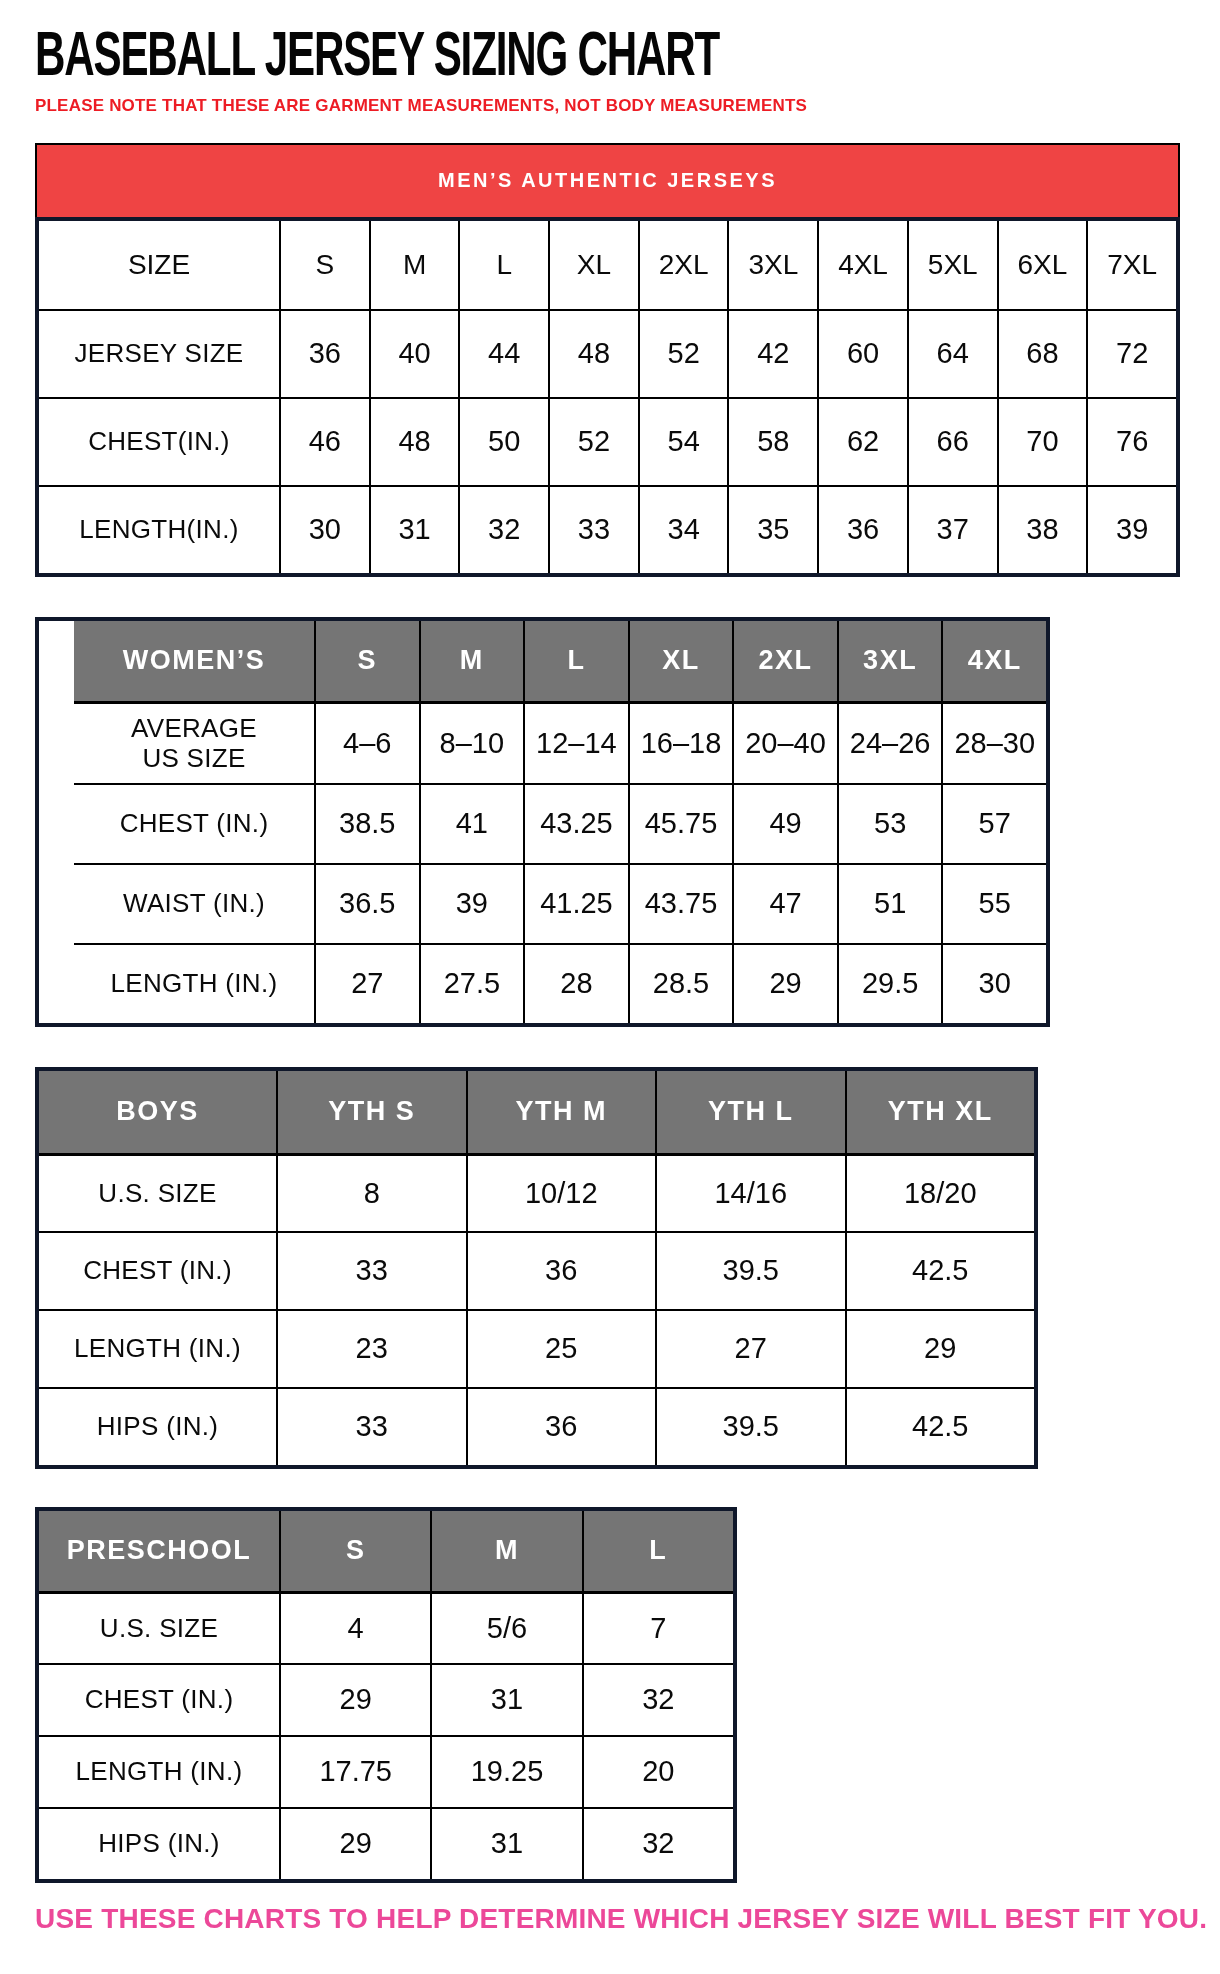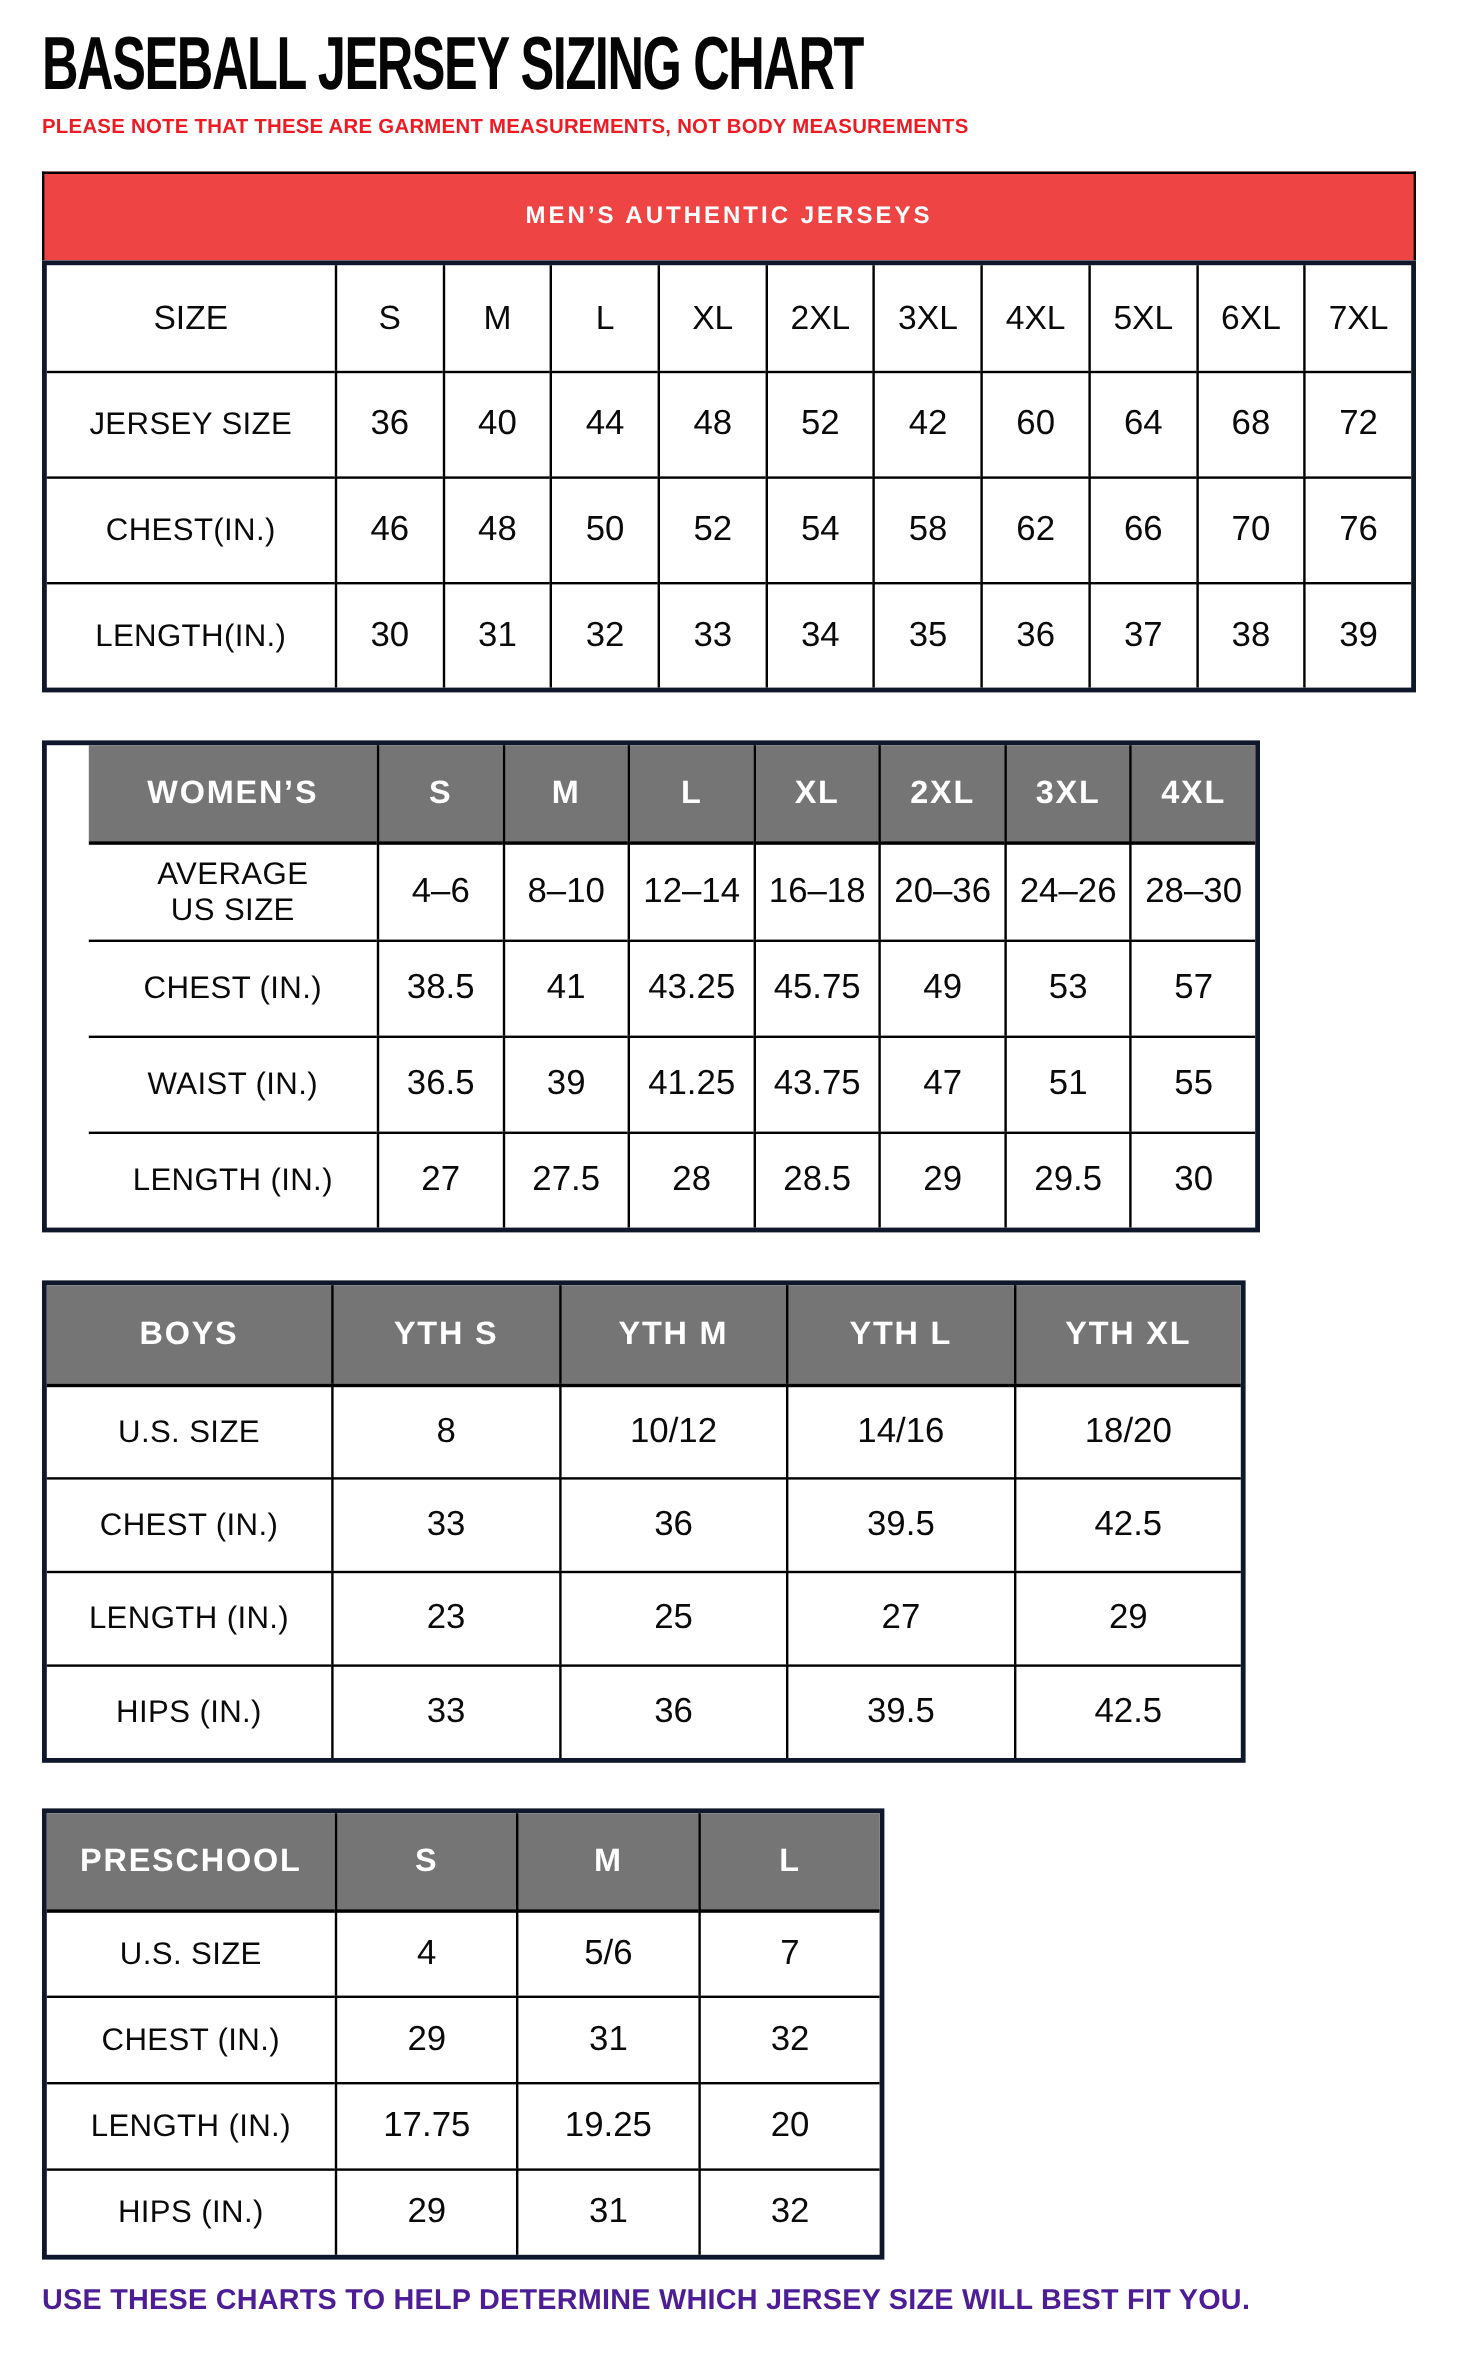--- a/index.html
+++ b/index.html
@@ -52,22 +52,22 @@
   .tk { border-top-width:3px; }
   .lab { font-size:26px; letter-spacing:0.3px; white-space:pre-line; line-height:1.18; }
   .h   { font-size:28px; }
   .gh  {
     background:#757575; color:#ffffff;
     font-size:27px; font-weight:bold; letter-spacing:1.5px;
   }
 
   .footer-note {
     margin:20px 0 0 0;
-    font-size:24px; font-weight:bold; letter-spacing:0.2px;
-    color:#4c1d95; white-space:nowrap;
+    font-size:28px; font-weight:bold; letter-spacing:0.2px;
+    color:#ec4899; white-space:nowrap;
   }
 </style>
 </head>
 <body>
 
 <div class="wrap">
 
   <h1 class="title"><span class="title-inner">BASEBALL JERSEY SIZING CHART</span></h1>
 
   <p class="note">PLEASE NOTE THAT THESE ARE GARMENT MEASUREMENTS, NOT BODY MEASUREMENTS</p>
@@ -135,21 +135,21 @@
       <div class="c gh fr">2XL</div>
       <div class="c gh fr">3XL</div>
       <div class="c gh fr">4XL</div>
 
       <div class="c lab fc tk">AVERAGE
 US SIZE</div>
       <div class="c tk">4–6</div>
       <div class="c tk">8–10</div>
       <div class="c tk">12–14</div>
       <div class="c tk">16–18</div>
-      <div class="c tk">20–36</div>
+      <div class="c tk">20–40</div>
       <div class="c tk">24–26</div>
       <div class="c tk">28–30</div>
 
       <div class="c lab fc">CHEST (IN.)</div>
       <div class="c">38.5</div>
       <div class="c">41</div>
       <div class="c">43.25</div>
       <div class="c">45.75</div>
       <div class="c">49</div>
       <div class="c">53</div>

